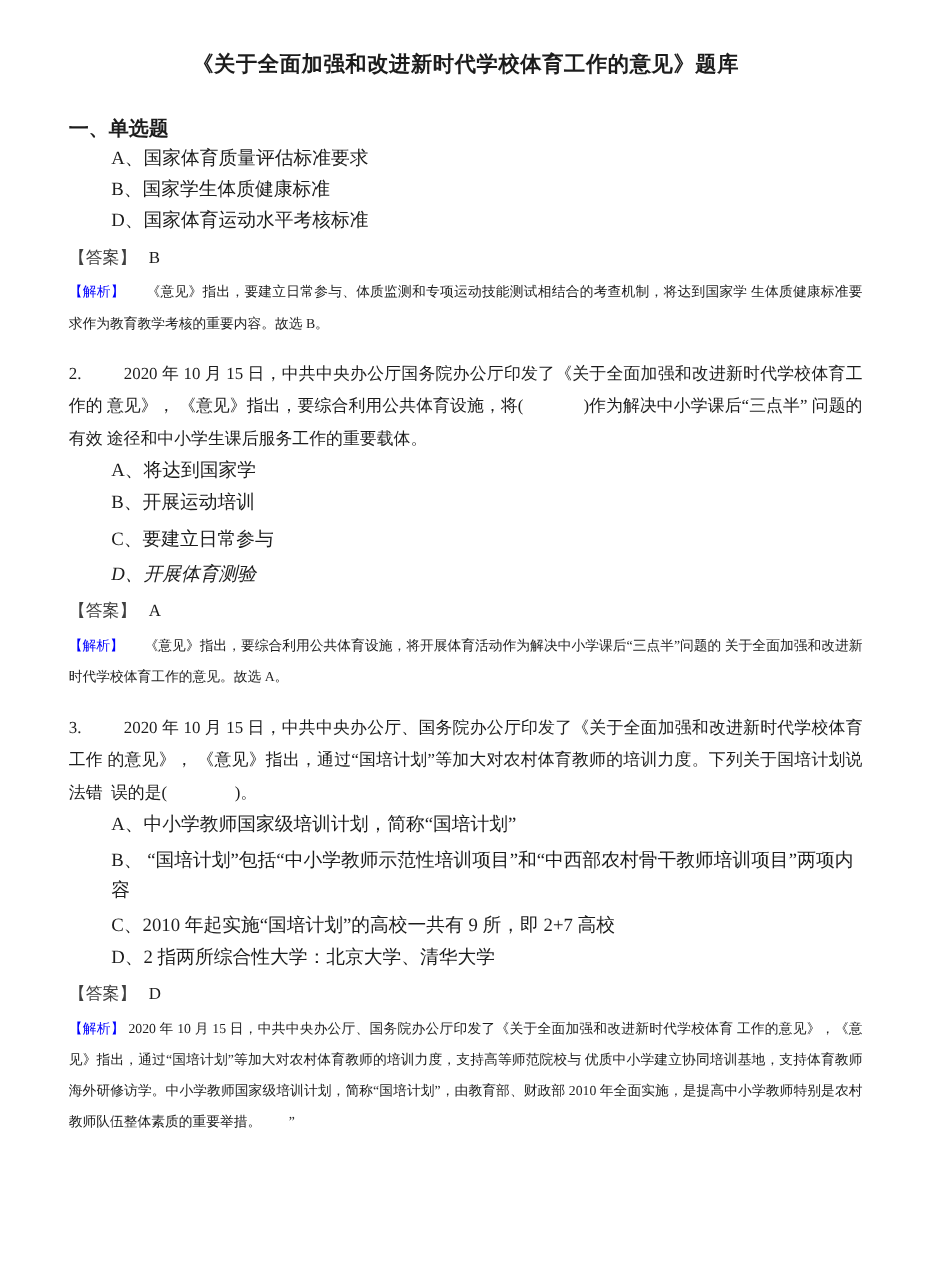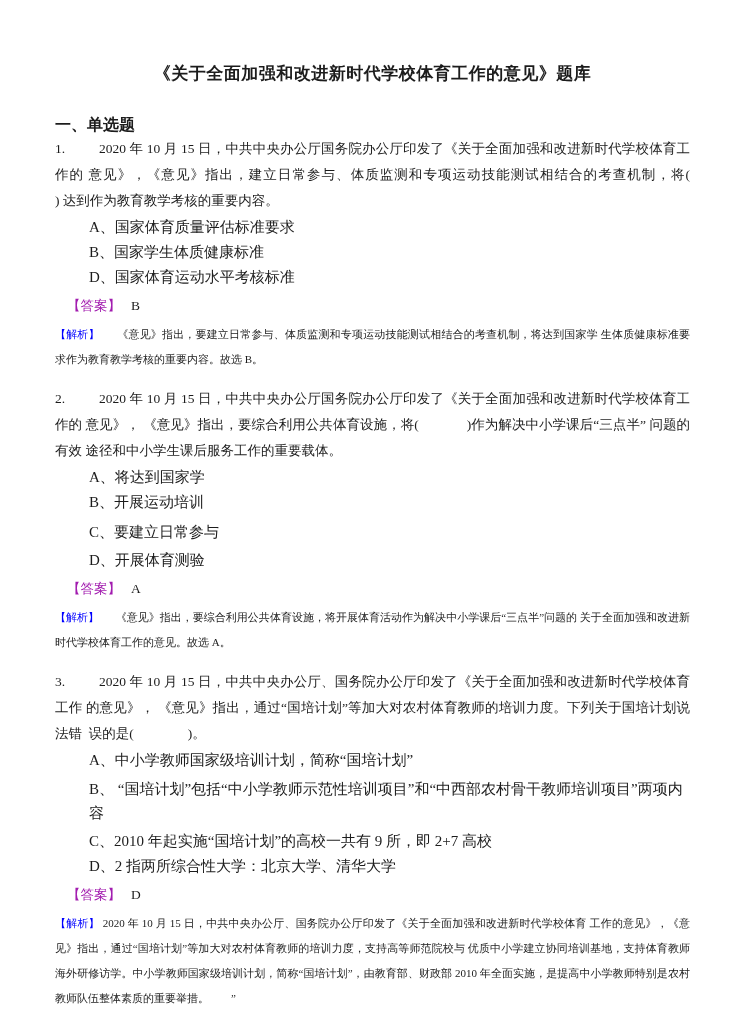--- a/index.html
+++ b/index.html
@@ -7,21 +7,21 @@
   body {
     width: 740px;
     height: 1024px;
     overflow: hidden;
     font-family: "Liberation Serif", "DejaVu Sans", sans-serif;
     color: #1c1c1c;
   }
   .page {
     width: 740px;
     height: 1024px;
-    padding: 62px 50px 40px 55px;
+    padding: 40px 50px 40px 55px;
   }
   .doc-title {
     text-align: center;
     font-size: 17px;
     font-weight: bold;
     letter-spacing: 0.5px;
     margin-bottom: 30px;
   }
   .section-heading {
     font-size: 16px;
@@ -44,55 +44,54 @@
     line-height: 24px;
     margin-top: 1px;
     white-space: pre-wrap;
     margin-left: 34px;
   }
   .answer-line {
     font-size: 13.5px;
     line-height: 24px;
     margin-top: 5px;
   }
-  .answer-label { color: #a21caf; margin-left: 12px; }
+  .answer-label { color: #404040; }
   .answer-value { margin-left: 10px; color: #1c1c1c; }
   .analysis-line {
     font-size: 11px;
     line-height: 25px;
     margin-top: 4px;
     text-align: justify;
     white-space: pre-wrap;
   }
   .analysis-label { color: #0000ff; }
 </style>
 </head>
 <body>
 
 <div class="page">
 
   <h1 class="doc-title">《关于全面加强和改进新时代学校体育工作的意见》题库</h1>
 
   <h2 class="section-heading">一、单选题</h2>
 
   <div class="question">
-    <p class="stem"><span class="qnum">1.</span><span>2020 年 10 月 15 日，中共中央办公厅国务院办公厅印发了《关于全面加强和改进新时代学校体育工作的 意见》，《意见》指出，建立日常参与、体质监测和专项运动技能测试相结合的考查机制，将(                      ) 达到作为教育教学考核的重要内容。</span></p>
     <p class="option">A、国家体育质量评估标准要求</p>
     <p class="option">B、国家学生体质健康标准</p>
     <p class="option">D、国家体育运动水平考核标准</p>
     <p class="answer-line"><span class="answer-label">【答案】</span><span class="answer-value">B</span></p>
     <p class="analysis-line"><span class="analysis-label">【解析】</span><span>      《意见》指出，要建立日常参与、体质监测和专项运动技能测试相结合的考查机制，将达到国家学 生体质健康标准要求作为教育教学考核的重要内容。故选 B。</span></p>
   </div>
 
   <div class="question">
     <p class="stem"><span class="qnum">2.</span><span>2020 年 10 月 15 日，中共中央办公厅国务院办公厅印发了《关于全面加强和改进新时代学校体育工作的 意见》， 《意见》指出，要综合利用公共体育设施，将(              )作为解决中小学课后“三点半” 问题的有效 途径和中小学生课后服务工作的重要载体。</span></p>
     <p class="option">A、将达到国家学</p>
     <p class="option">B、开展运动培训</p>
     <p class="option" style="margin-top:6px;">C、要建立日常参与</p>
-    <p class="option" style="margin-top:4px;">D、开展体育测验</p>
+    <p class="option" style="margin-top:4px;font-style:italic;">D、开展体育测验</p>
     <p class="answer-line"><span class="answer-label">【答案】</span><span class="answer-value">A</span></p>
     <p class="analysis-line"><span class="analysis-label">【解析】</span><span>      《意见》指出，要综合利用公共体育设施，将开展体育活动作为解决中小学课后“三点半”问题的 关于全面加强和改进新时代学校体育工作的意见。故选 A。</span></p>
   </div>
 
   <div class="question">
     <p class="stem"><span class="qnum">3.</span><span>2020 年 10 月 15 日，中共中央办公厅、国务院办公厅印发了《关于全面加强和改进新时代学校体育 工作 的意见》， 《意见》指出，通过“国培计划”等加大对农村体育教师的培训力度。下列关于国培计划说 法错  误的是(                )。</span></p>
     <p class="option">A、中小学教师国家级培训计划，简称“国培计划”</p>
     <p class="option" style="margin-top:5px;">B、 “国培计划”包括“中小学教师示范性培训项目”和“中西部农村骨干教师培训项目”两项内容</p>
     <p class="option" style="margin-top:4px;">C、2010 年起实施“国培计划”的高校一共有 9 所，即 2+7 高校</p>
     <p class="option">D、2 指两所综合性大学：北京大学、清华大学</p>

